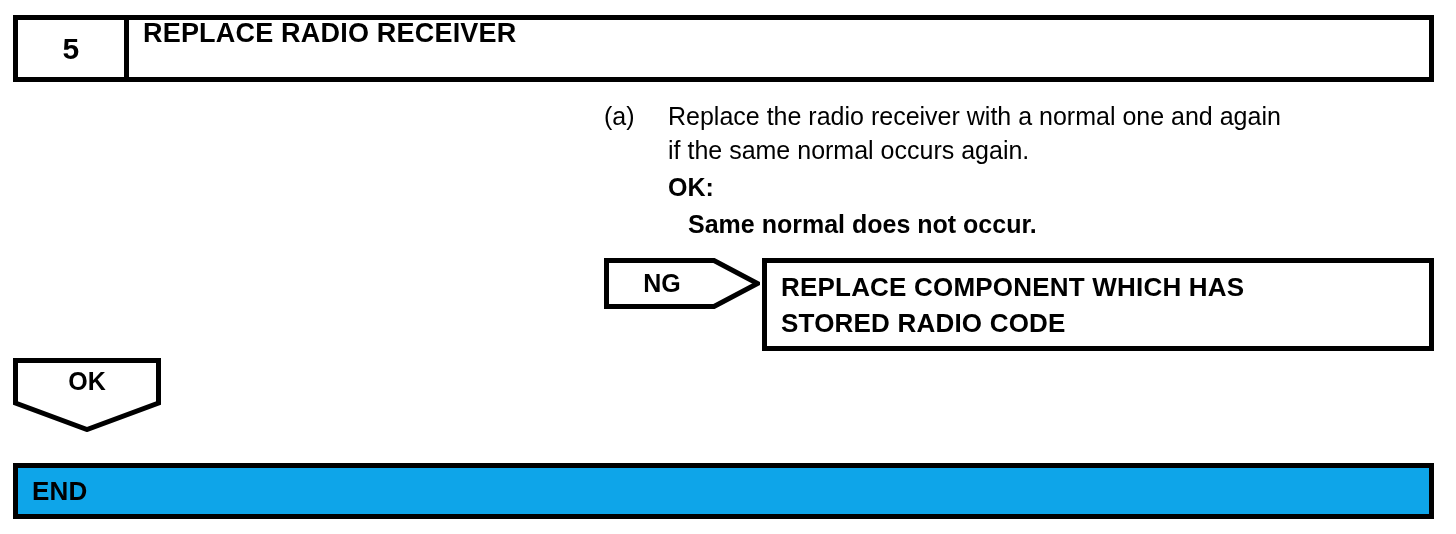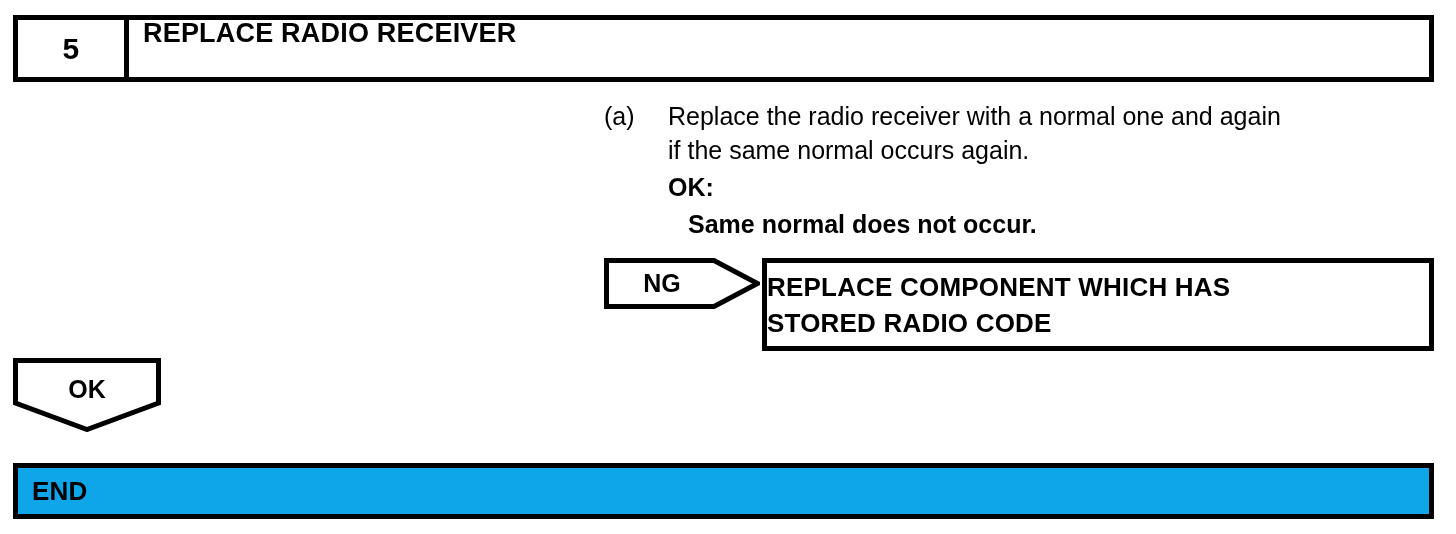--- a/index.html
+++ b/index.html
@@ -137,20 +137,21 @@
     left: 762px;
     top: 258px;
     width: 672px;
     height: 93px;
     box-sizing: border-box;
     border: 5px solid #000;
     background: #fff;
     display: flex;
     flex-direction: column;
     justify-content: center;
+    padding-left: 14px;
   }
   .result-line {
     font-size: 26px;
     font-weight: bold;
     line-height: 36px;
     letter-spacing: 0.2px;
     white-space: nowrap;
   }
 
   
@@ -162,21 +163,21 @@
     height: 74px;
   }
   .ok-connector svg {
     display: block;
     width: 148px;
     height: 74px;
   }
   .ok-label {
     position: absolute;
     left: 0;
-    top: 8px;
+    top: 0;
     width: 148px;
     height: 47px;
     display: flex;
     align-items: center;
     justify-content: center;
     font-size: 25px;
     font-weight: bold;
     line-height: 1;
   }
 

